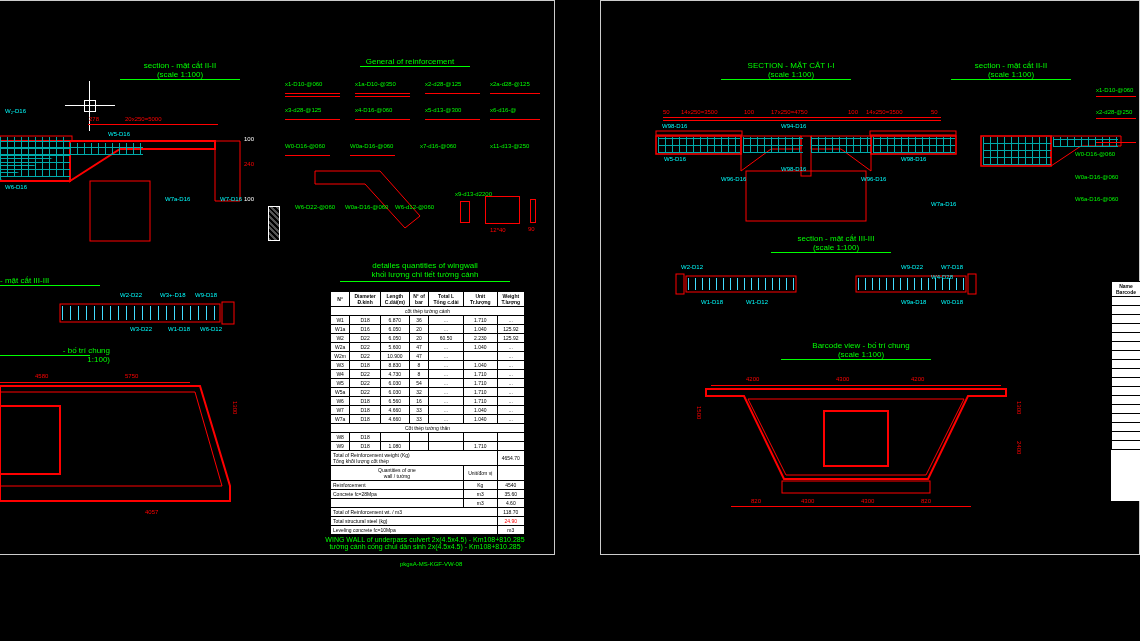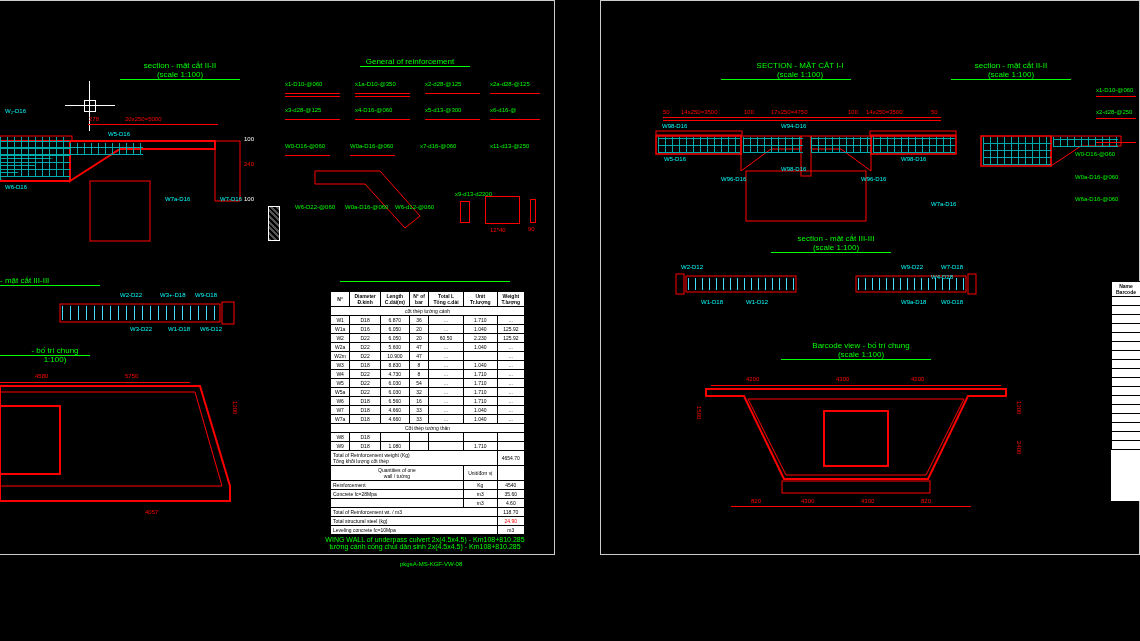--- a/index.html
+++ b/index.html
@@ -125,36 +125,37 @@
     <rect x="162" y="6" width="12" height="22" fill="none" stroke="#f00"></rect>
   </svg>
   <div class="hatch" style="left:62px;top:305px;width:156px;height:14px;background-image:repeating-linear-gradient(90deg,#4df 0,#4df 1px,transparent 1px,transparent 8px)"></div>
   <div class="lbl c" style="left:120px;top:291px">W2-D22</div>
   <div class="lbl c" style="left:160px;top:291px">W3+-D18</div>
   <div class="lbl c" style="left:195px;top:291px">W9-D18</div>
   <div class="lbl c" style="left:130px;top:325px">W3-D22</div>
   <div class="lbl c" style="left:168px;top:325px">W1-D18</div>
   <div class="lbl c" style="left:200px;top:325px">W6-D12</div>
 
-  <div class="title-green" style="left:0;top:345px;width:110px;text-align:center">
+  <div class="title-green" style="left:0;top:345px;width:110px;text-align:right">
     <span> - bố trí chung</span><br>
     <span>1:100)</span>
   </div>
   <div class="line-g" style="left:0;top:354px;width:90px;height:1px"></div>
   <div class="lbl r" style="left:35px;top:372px">4580</div>
   <div class="lbl r" style="left:125px;top:372px">5750</div>
   <div class="line-r" style="left:0;top:381px;width:190px;height:1px"></div>
   <svg style="left:0;top:385px" width="240" height="150">
     <path d="M0 0 L200 0 L230 100 L230 115 L0 115 Z" fill="none" stroke="#f00" stroke-width="2"></path>
     <path d="M0 6 L195 6 L222 100 L0 100" fill="none" stroke="#f00"></path>
     <rect x="0" y="20" width="60" height="68" fill="none" stroke="#f00" stroke-width="2"></rect>
   </svg>
   <div class="lbl r" style="left:232px;top:400px;writing-mode:vertical-rl">1300</div>
   <div class="lbl r" style="left:145px;top:508px">4057</div>
 
+  <div class="title-green" style="left:330px;top:260px;width:190px">detailes quantities of wingwall<br>khối lượng chi tiết tường cánh</div>
   <div class="line-g" style="left:340px;top:280px;width:170px;height:1px"></div>
 
   <div class="table" style="left:330px;top:290px;width:195px">
     <table>
       <tbody>
             <tr>
               <th>N°</th>
               <th>Diameter<br>Đ.kính</th>
               <th>Length<br>C.dài(m)</th>
               <th>N° of<br>bar</th>
@@ -333,21 +334,21 @@
     </tbody>
         </table>
   </div>
 
   <div class="title-green" style="left:300px;top:535px;width:250px;font-size:7px">WING WALL  of underpass culvert 2x(4.5x4.5) - Km108+810.285<br>tường cánh cống chui dân sinh 2x(4.5x4.5) - Km108+810.285</div>
   <div class="lbl g" style="left:400px;top:560px">pkgsA-MS-KGF-VW-08</div>
 </div>
 
 <div class="sheet sheet-right">
 
-  <div class="title-green" style="left:124px;top:60px;width:150px">
+  <div class="title-green" style="left:115px;top:60px;width:150px">
     <span>SECTION - MẶT CẮT I-I</span><br>
     <span>(scale 1:100)</span>
   </div>
   <div class="line-g" style="left:120px;top:78px;width:130px;height:1px"></div>
   <div class="title-green" style="left:340px;top:60px;width:140px">
     <span>section - mặt cắt II-II</span><br>
     <span>(scale 1:100)</span>
   </div>
   <div class="line-g" style="left:350px;top:78px;width:120px;height:1px"></div>
 

